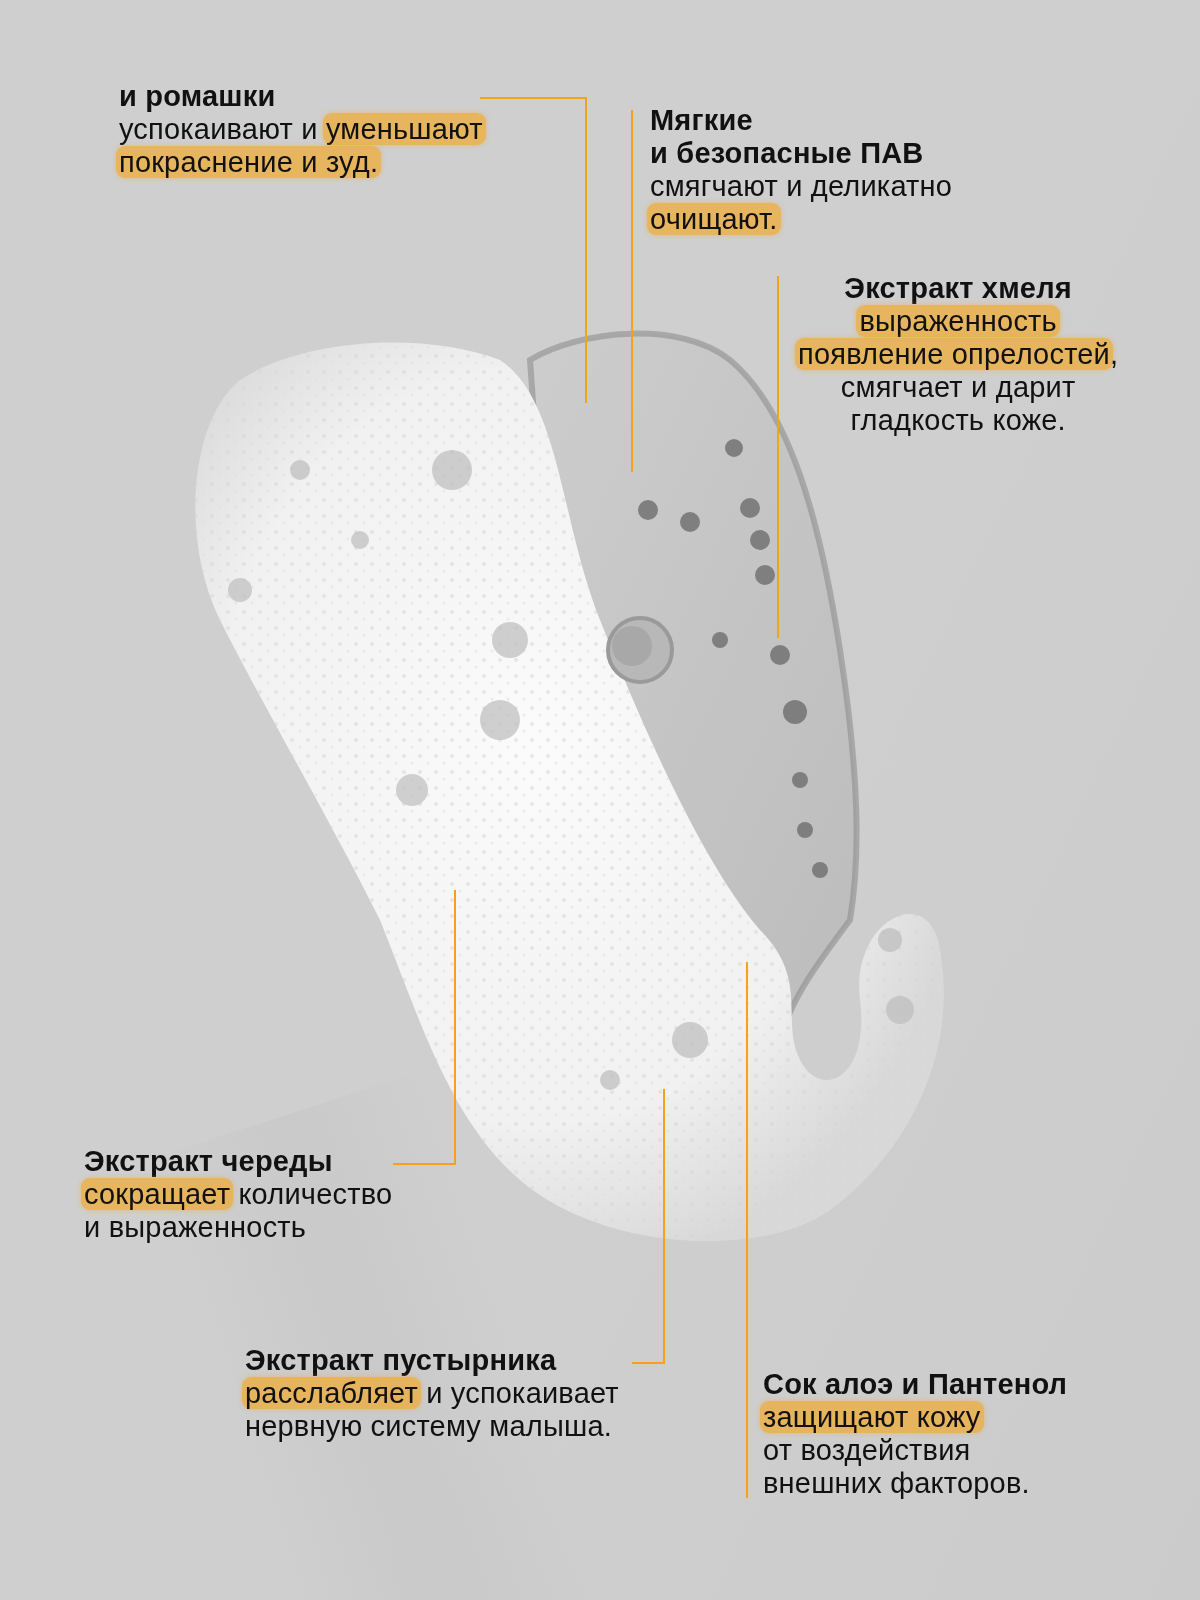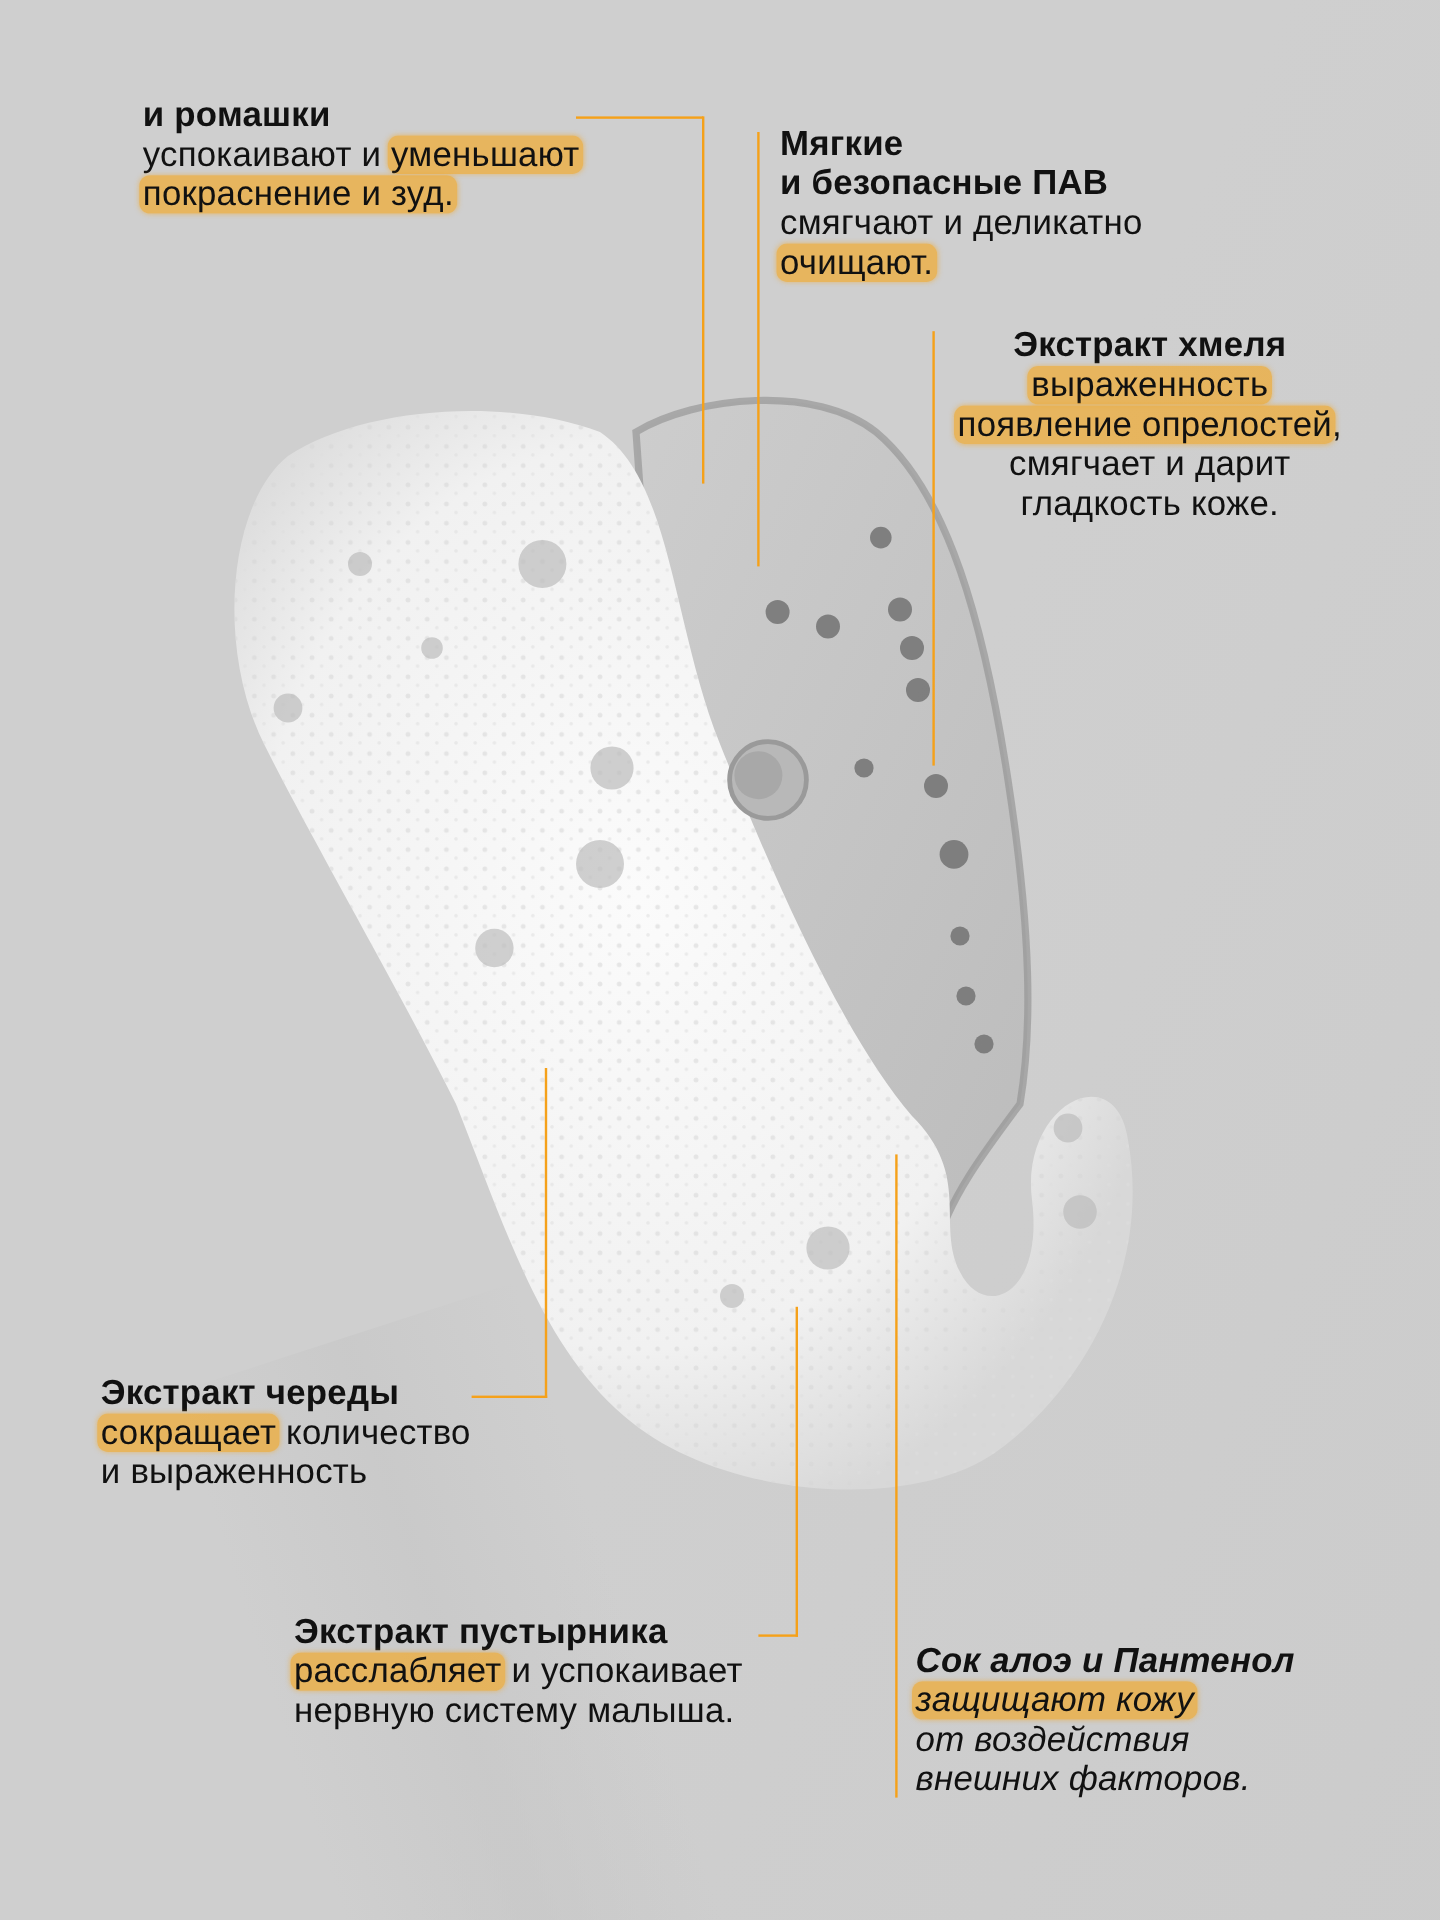--- a/index.html
+++ b/index.html
@@ -119,18 +119,18 @@
   <span class="line"><span class="hl">сокращает</span><span> количество</span></span>
   <span class="line">и выраженность</span>
 </div>
 
 <div class="callout" style="left:245px;top:1344px;">
   <span class="title">Экстракт пустырника</span>
   <span class="line"><span class="hl">расслабляет</span><span> и успокаивает</span></span>
   <span class="line">нервную систему малыша.</span>
 </div>
 
-<div class="callout" style="left:763px;top:1368px;font-style:italic;">
+<div class="callout" style="left:763px;top:1368px;">
   <span class="title">Сок алоэ и Пантенол</span>
   <span class="line"><span class="hl">защищают кожу</span></span>
   <span class="line">от воздействия</span>
   <span class="line">внешних факторов.</span>
 </div>
 
 </body></html>

